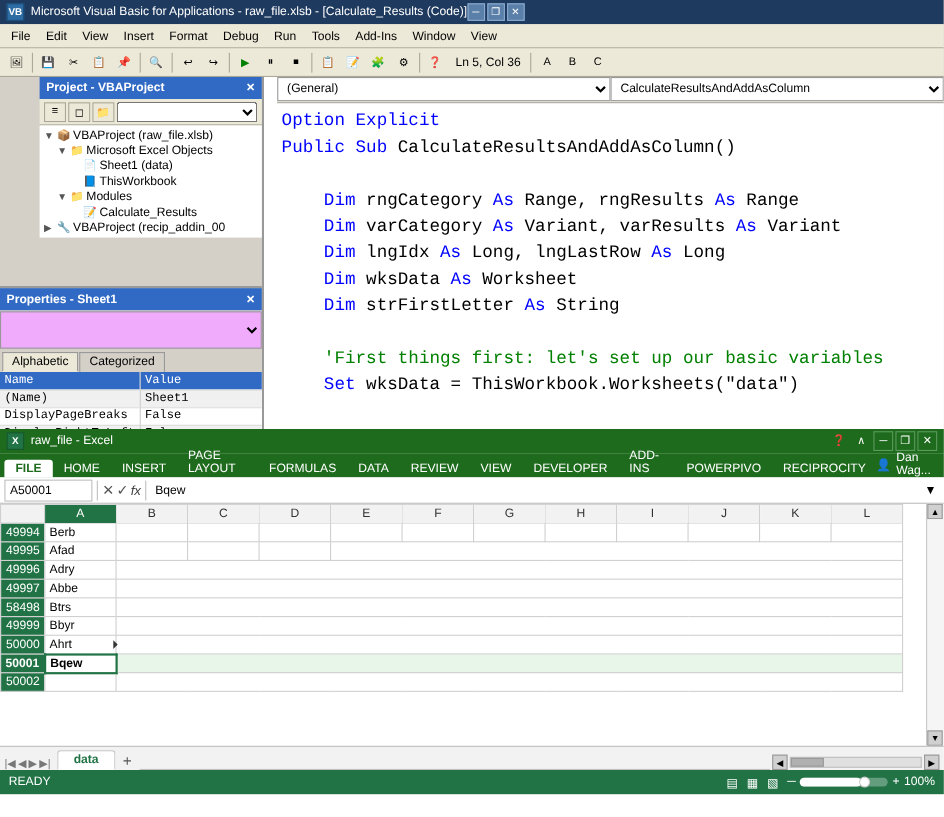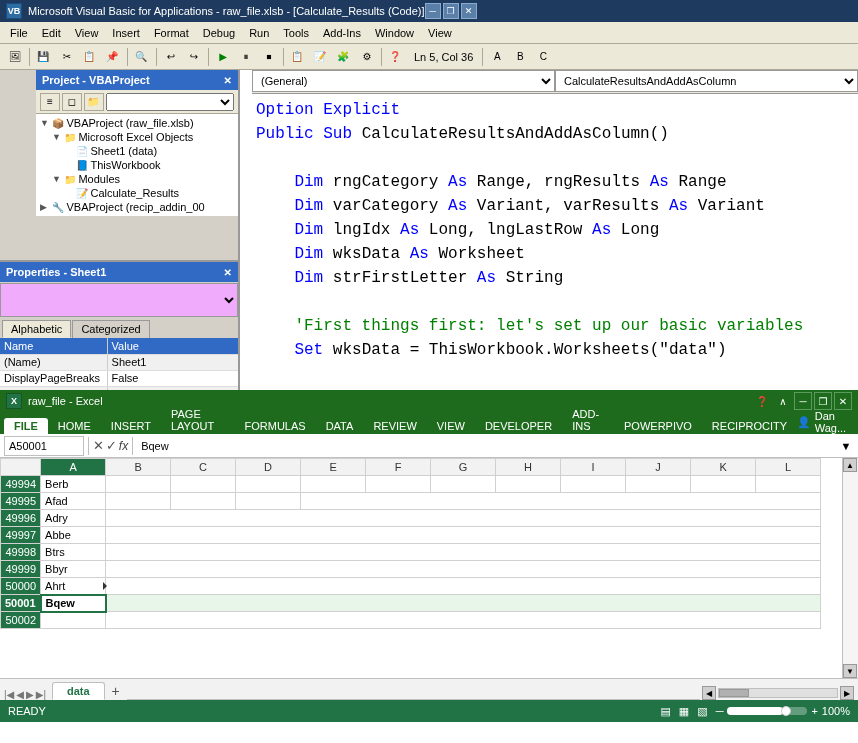--- a/index.html
+++ b/index.html
@@ -176,20 +176,21 @@
     .props-table table {
       width: 100%;
       border-collapse: collapse;
       font-size: 11px;
     }
     .props-table tr { height: 16px; }
     .props-table tr:nth-child(even) { background: #f0f0f0; }
     .props-table td {
       padding: 0 4px;
       border-bottom: 1px solid #ddd;
+      font-family: Liberation Mono, monospace;
     }
     .props-table td:first-child {
       width: 45%;
       border-right: 1px solid #ccc;
     }
     .props-row-header { background: #316ac5; color: white; }
     .props-row-header td { padding: 1px 4px; }
 
     
     .vba-right {
@@ -715,21 +716,21 @@
             <td class="row-header selected-row">49996</td>
             <td>Adry</td>
             <td colspan="11"></td>
           </tr>
           <tr>
             <td class="row-header selected-row">49997</td>
             <td>Abbe</td>
             <td colspan="11"></td>
           </tr>
           <tr>
-            <td class="row-header selected-row">49998</td>
+            <td class="row-header selected-row">58498</td>
             <td>Btrs</td>
             <td colspan="11"></td>
           </tr>
           <tr>
             <td class="row-header selected-row">49999</td>
             <td>Bbyr</td>
             <td colspan="11"></td>
           </tr>
           <tr>
             <td class="row-header selected-row">50000</td>

